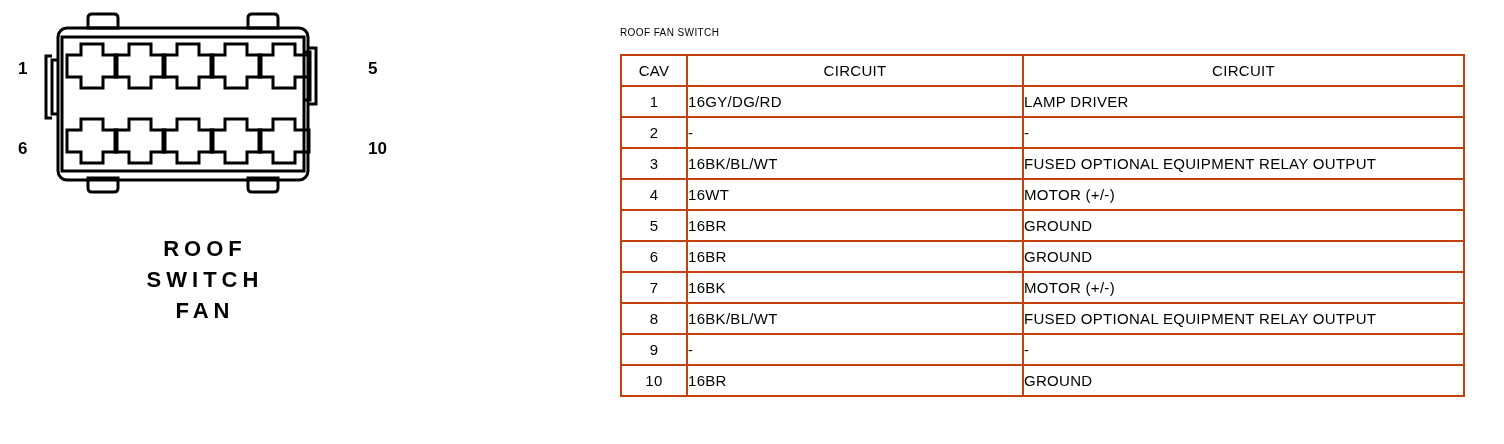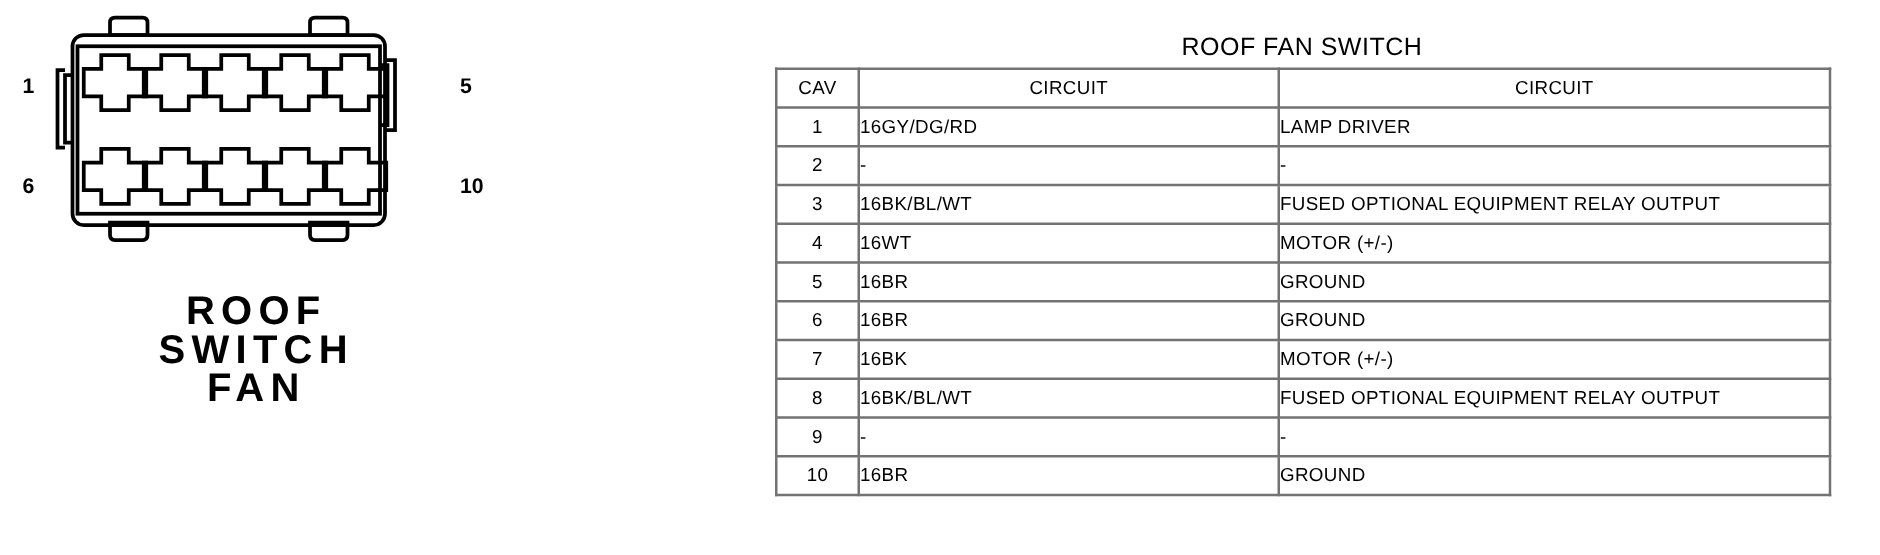--- a/index.html
+++ b/index.html
@@ -43,56 +43,56 @@
   #pin-label-10 { left: 368px; top: 140px; }
 
   #connector-caption {
     position: absolute;
     left: 0px;
     top: 233px;
     width: 410px;
     text-align: center;
     font-family: "Liberation Sans", sans-serif;
     font-weight: bold;
-    font-size: 32px;
+    font-size: 22px;
     letter-spacing: 5px;
     line-height: 31px;
   }
   #connector-caption div { white-space: nowrap; }
 
   
   #table-panel {
     position: absolute;
     left: 620px;
     top: 0;
     width: 860px;
     height: 444px;
   }
   #table-title {
     position: absolute;
     left: 0;
     top: 27px;
     width: 843px;
-    text-align: center;
-    font-size: 20px;
+    text-align: left;
+    font-size: 10px;
     font-family: "Liberation Sans", sans-serif;
     letter-spacing: 0.4px;
     white-space: nowrap;
   }
   table.pinout {
     position: absolute;
     left: 0px;
     top: 54px;
     border-collapse: collapse;
     table-layout: fixed;
     width: 843px;
     background: #fff;
   }
   table.pinout td, table.pinout th {
-    border: 2px solid #737373;
+    border: 2px solid #c2410c;
     height: 29px;
     padding: 0 0 0 0;
     font-size: 15px;
     font-weight: normal;
     font-family: "Liberation Sans", sans-serif;
     letter-spacing: 0.3px;
     vertical-align: middle;
     white-space: nowrap;
   }
   col.col-cav { width: 66px; }

